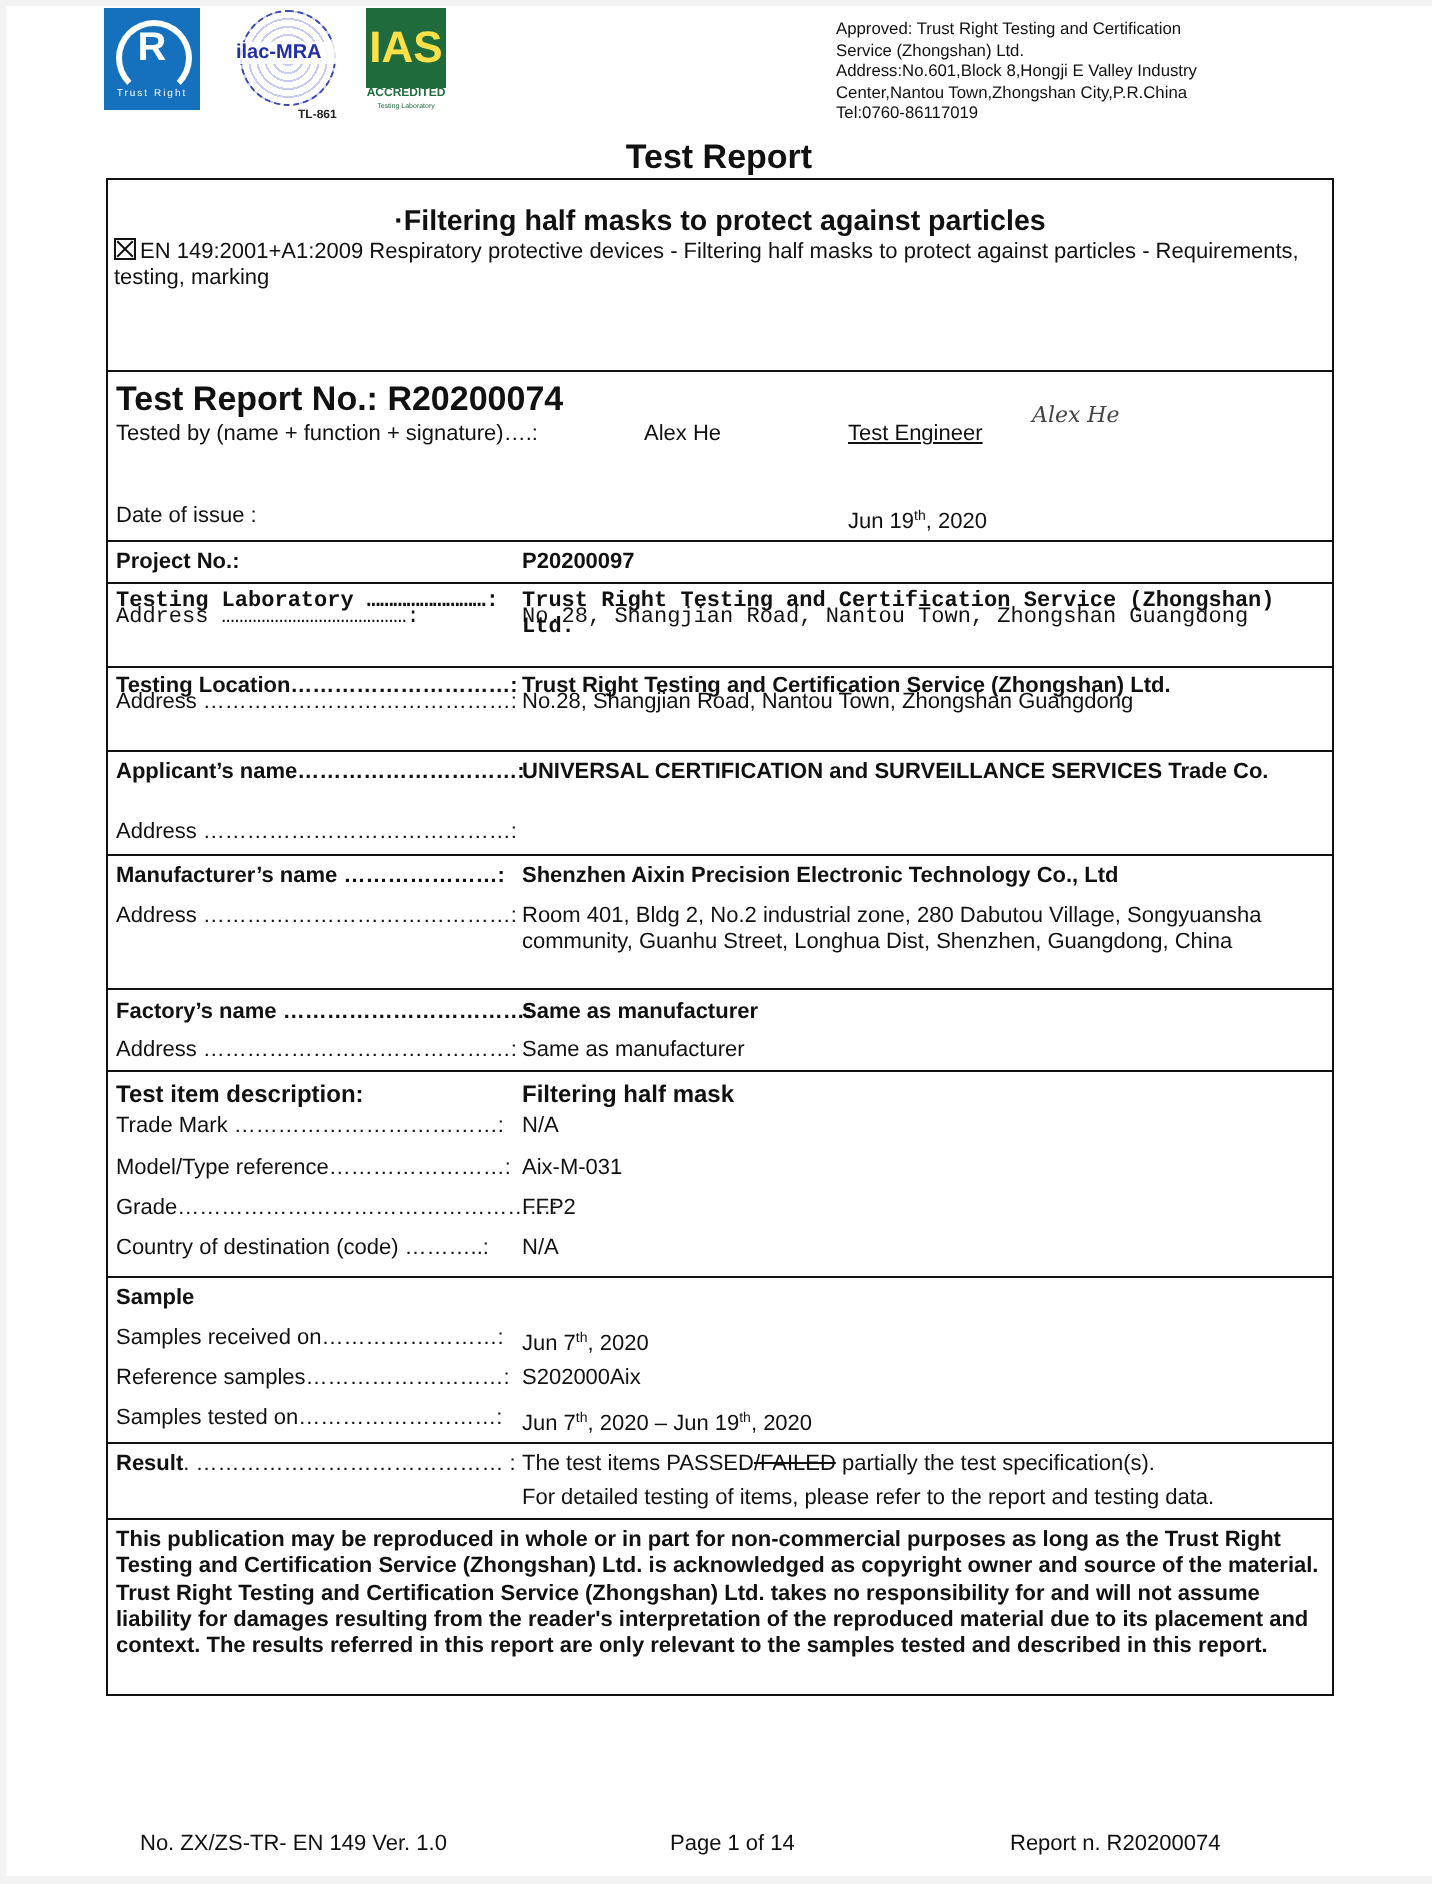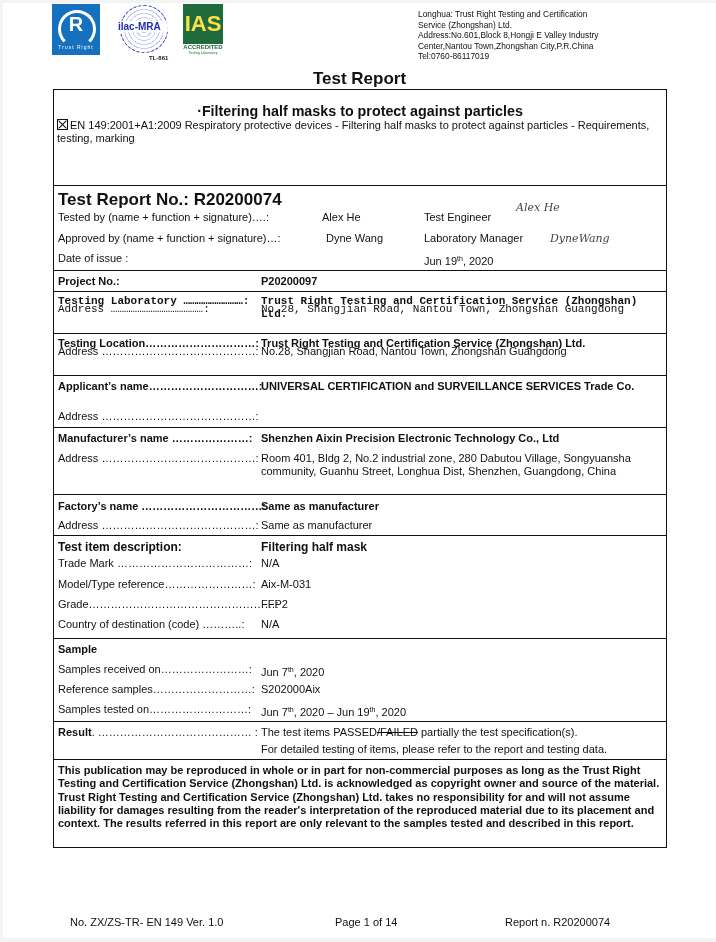--- a/index.html
+++ b/index.html
@@ -108,21 +108,21 @@
     <div class="txt">ilac-MRA</div>
   </div>
   <div class="logo-ilac-code">TL-861</div>
   <div class="logo logo-ias">
     <div class="txt">IAS</div>
   </div>
   <div class="logo-ias-acc">ACCREDITED</div>
   <div class="logo-ias-sub">Testing Laboratory</div>
 
   <div class="company">
-    <div>Longhua: Trust Right Testing and Certification</div>
+    <div>Approved: Trust Right Testing and Certification</div>
     <div>Service (Zhongshan) Ltd.</div>
     <div>Address:No.601,Block 8,Hongji E Valley Industry</div>
     <div>Center,Nantou Town,Zhongshan City,P.R.China</div>
     <div>Tel:0760-86117019</div>
   </div>
 
   <div class="doc-title">Test Report</div>
 
   <div class="box">
 
@@ -133,28 +133,22 @@
       </div>
     </div>
 
     <div class="sec sec-report">
       <div class="report-no">
         <span>Test Report No.: </span><span>R20200074</span>
       </div>
       <div class="row" style="position:absolute; top:25px; left:0; right:0; height:13px;">
         <span class="lbl">Tested by (name + function + signature)….:</span>
         <span style="position:absolute; left:268px;">Alex He</span>
-        <span style="position:absolute; left:370px;">Test Engineer</span>
+        <span style="position:absolute; left:370px;text-decoration:underline;">Test Engineer</span>
         <span class="sig" style="left:462px; top:-10px;">Alex He</span>
-      </div>
-      <div class="row" style="position:absolute; top:46px; left:0; right:0; height:13px;">
-        <span class="lbl">Approved by (name + function + signature)…:</span>
-        <span style="position:absolute; left:272px;">Dyne Wang</span>
-        <span style="position:absolute; left:370px;">Laboratory Manager</span>
-        <span class="sig" style="left:496px; top:0px;">DyneWang</span>
       </div>
       <div class="row" style="position:absolute; top:66px; left:0; right:0; height:13px;">
         <span class="lbl">Date of issue    :</span>
         <span style="position:absolute; left:370px;"><span>Jun 19</span><span class="sup">th</span><span>, 2020</span></span>
       </div>
     </div>
 
     <div class="sec" style="height:20px;">
       <div class="row" style="top:4px;">
         <span class="lbl b">Project No.:</span>

